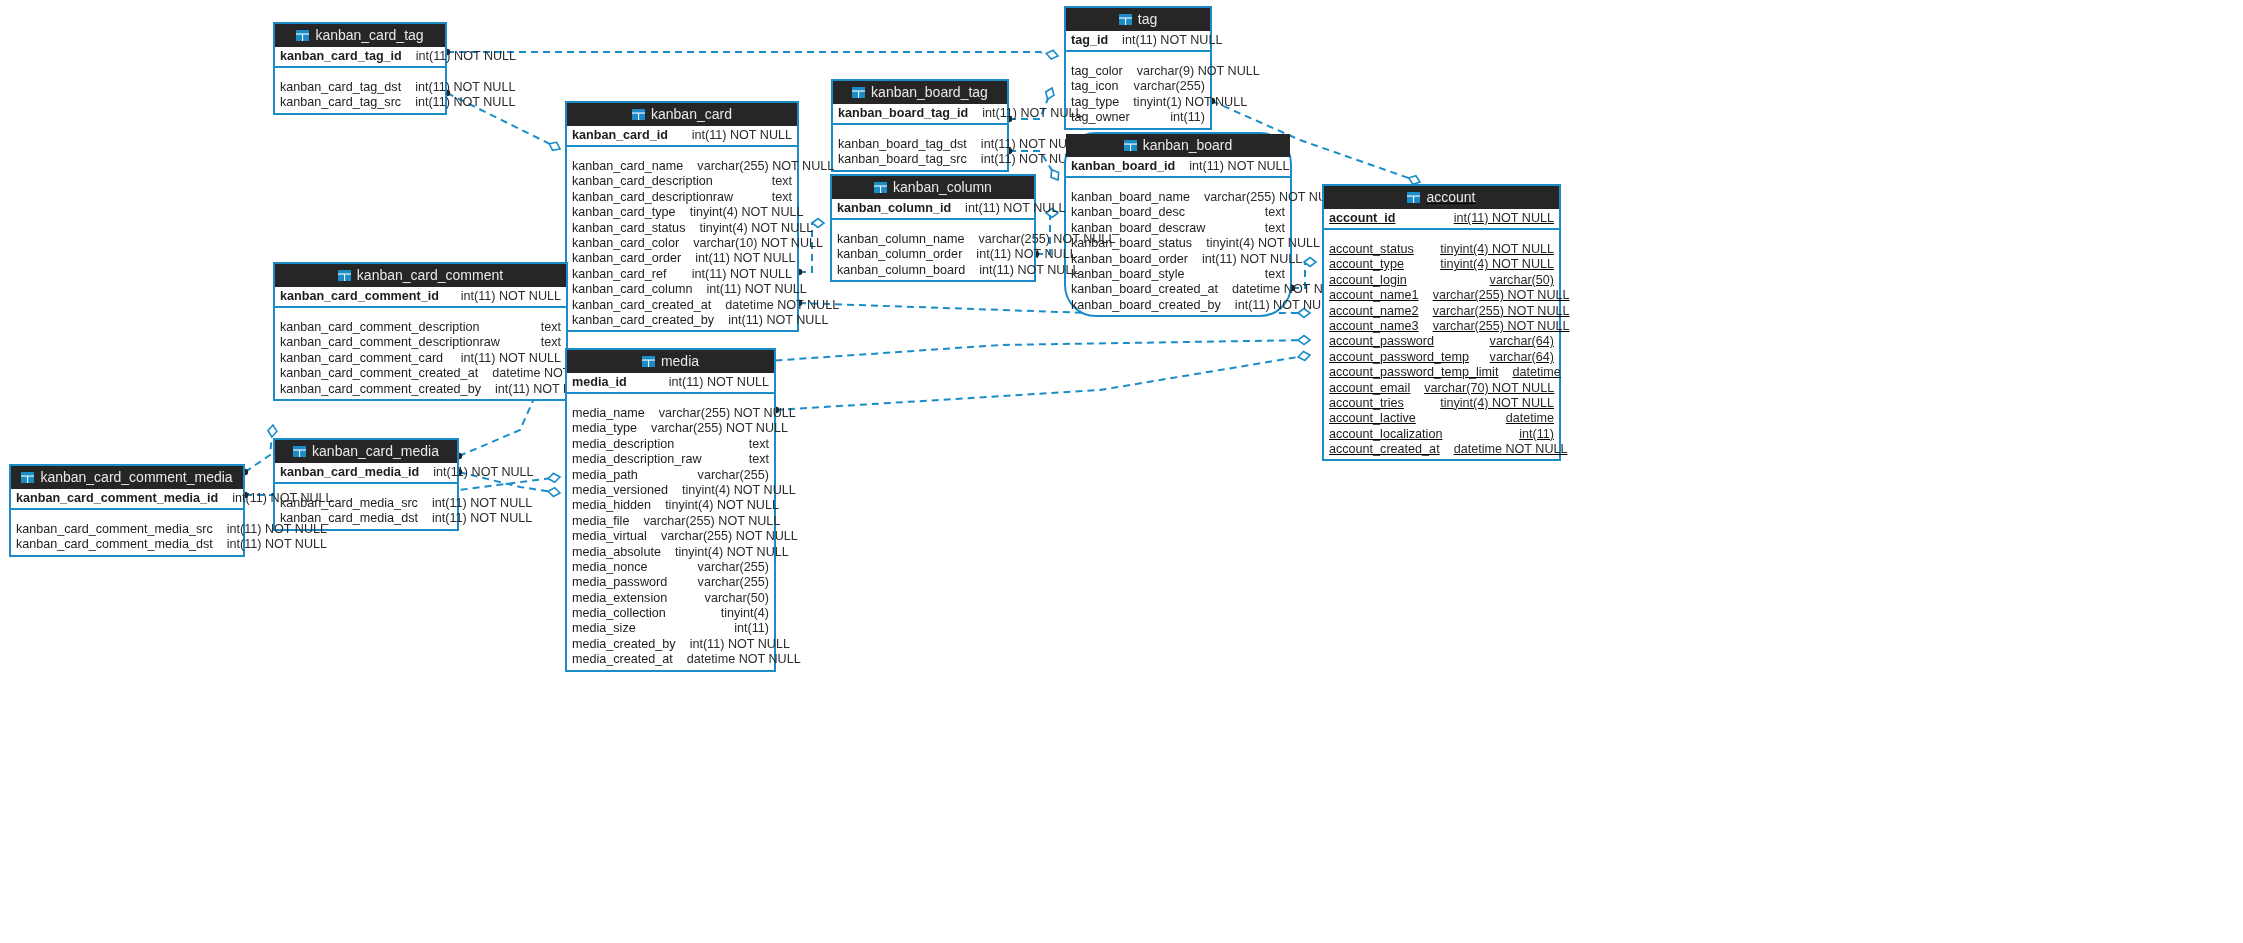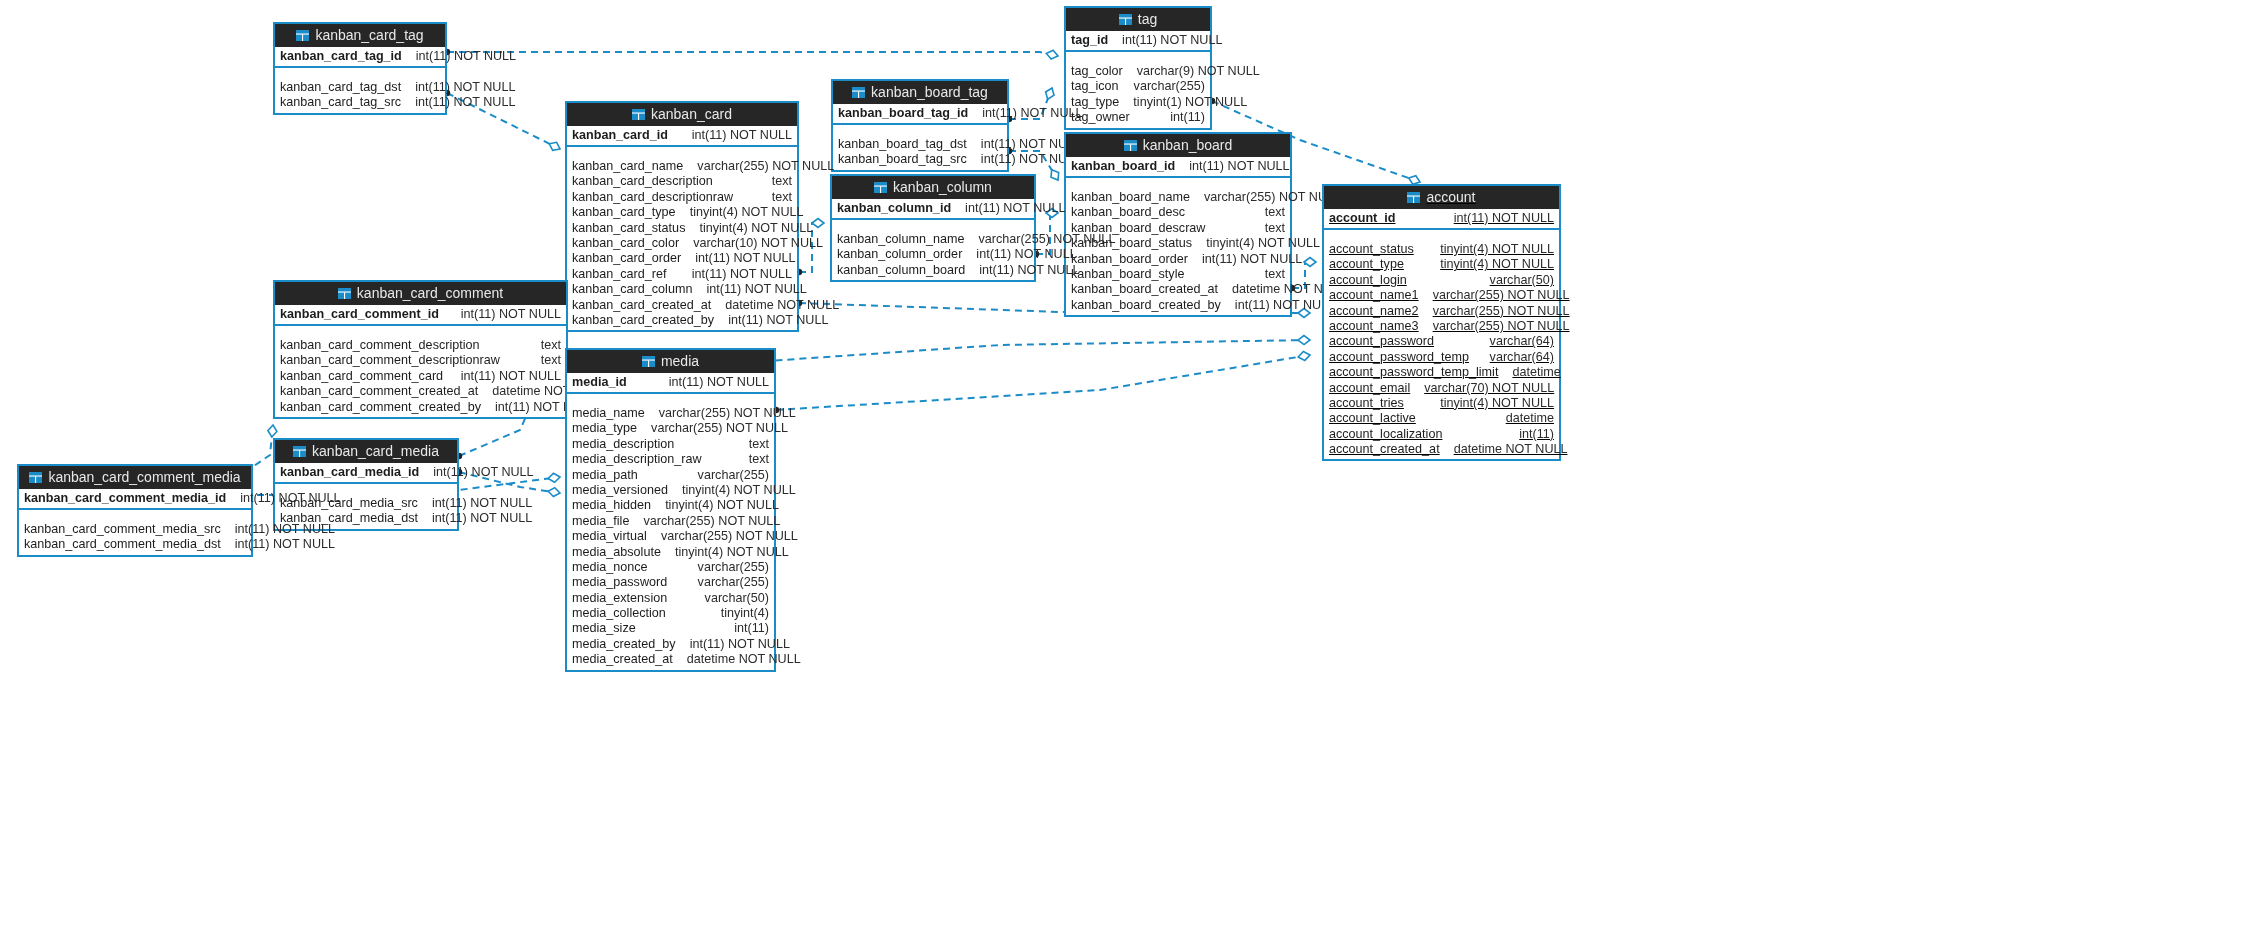--- a/index.html
+++ b/index.html
@@ -311,21 +311,21 @@
           <div class="col-row">
             <span class="col-name">kanban_card_created_at</span>
             <span class="col-type">datetime NOT NULL</span>
           </div>
           <div class="col-row">
             <span class="col-name">kanban_card_created_by</span>
             <span class="col-type">int(11) NOT NULL</span>
           </div>
         </div>
       </div>
-      <div class="table-box" style="left: 1064px; top: 132px; width: 228px;">
+      <div class="table-box" style="left: 1064px; top: 132px; width: 228px; border-radius: 32px;">
         <div class="table-header">
           <span class="tbl-icon">
             <svg width="13" height="11" viewBox="0 0 13 11">
               <rect x="0" y="0" width="13" height="11" fill="#1a8cc8"></rect>
               <rect x="0" y="3.5" width="13" height="1.1" fill="#ffffff"></rect>
               <rect x="6" y="4.4" width="1.1" height="6.6" fill="#ffffff"></rect>
             </svg>
           </span>
           <span>kanban_board</span>
         </div>
@@ -471,21 +471,21 @@
           <div class="col-row">
             <span class="col-name">account_localization</span>
             <span class="col-type">int(11)</span>
           </div>
           <div class="col-row">
             <span class="col-name">account_created_at</span>
             <span class="col-type">datetime NOT NULL</span>
           </div>
         </div>
       </div>
-      <div class="table-box" style="left: 273px; top: 280px; width: 295px;">
+      <div class="table-box" style="left: 273px; top: 262px; width: 295px;">
         <div class="table-header">
           <span class="tbl-icon">
             <svg width="13" height="11" viewBox="0 0 13 11">
               <rect x="0" y="0" width="13" height="11" fill="#1a8cc8"></rect>
               <rect x="0" y="3.5" width="13" height="1.1" fill="#ffffff"></rect>
               <rect x="6" y="4.4" width="1.1" height="6.6" fill="#ffffff"></rect>
             </svg>
           </span>
           <span>kanban_card_comment</span>
         </div>
@@ -627,21 +627,21 @@
           <div class="col-row">
             <span class="col-name">kanban_card_media_src</span>
             <span class="col-type">int(11) NOT NULL</span>
           </div>
           <div class="col-row">
             <span class="col-name">kanban_card_media_dst</span>
             <span class="col-type">int(11) NOT NULL</span>
           </div>
         </div>
       </div>
-      <div class="table-box" style="left: 17px; top: 464px; width: 236px;">
+      <div class="table-box" style="left: 9px; top: 464px; width: 236px;">
         <div class="table-header">
           <span class="tbl-icon">
             <svg width="13" height="11" viewBox="0 0 13 11">
               <rect x="0" y="0" width="13" height="11" fill="#1a8cc8"></rect>
               <rect x="0" y="3.5" width="13" height="1.1" fill="#ffffff"></rect>
               <rect x="6" y="4.4" width="1.1" height="6.6" fill="#ffffff"></rect>
             </svg>
           </span>
           <span>kanban_card_comment_media</span>
         </div>

